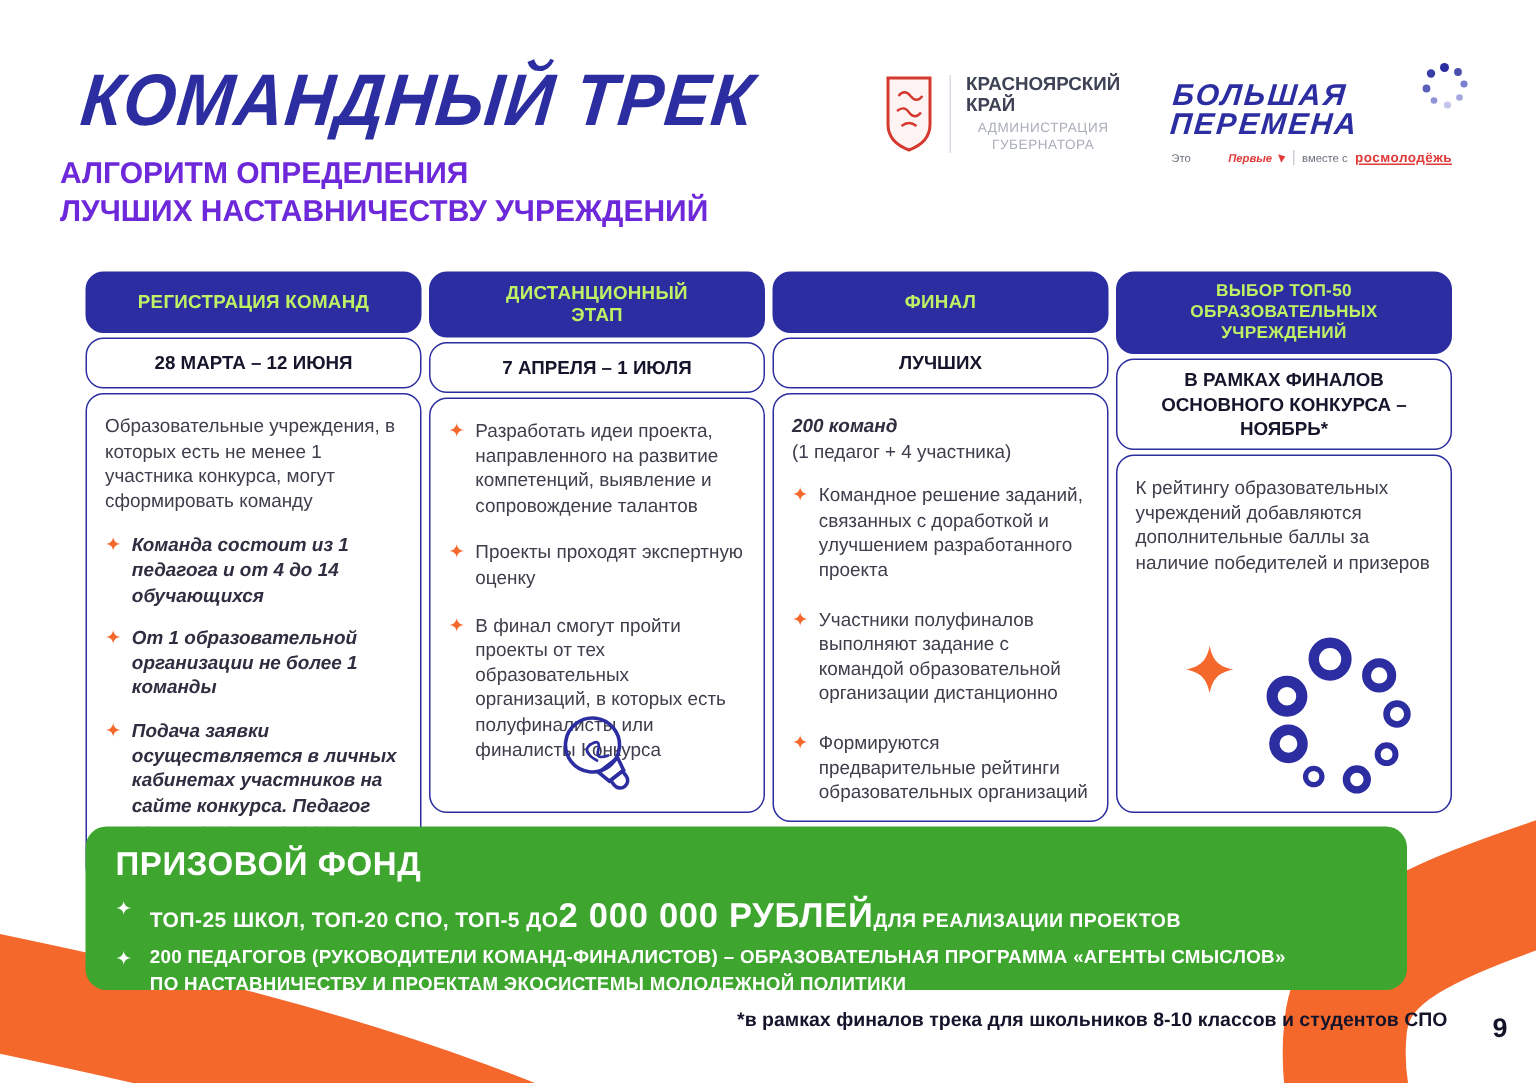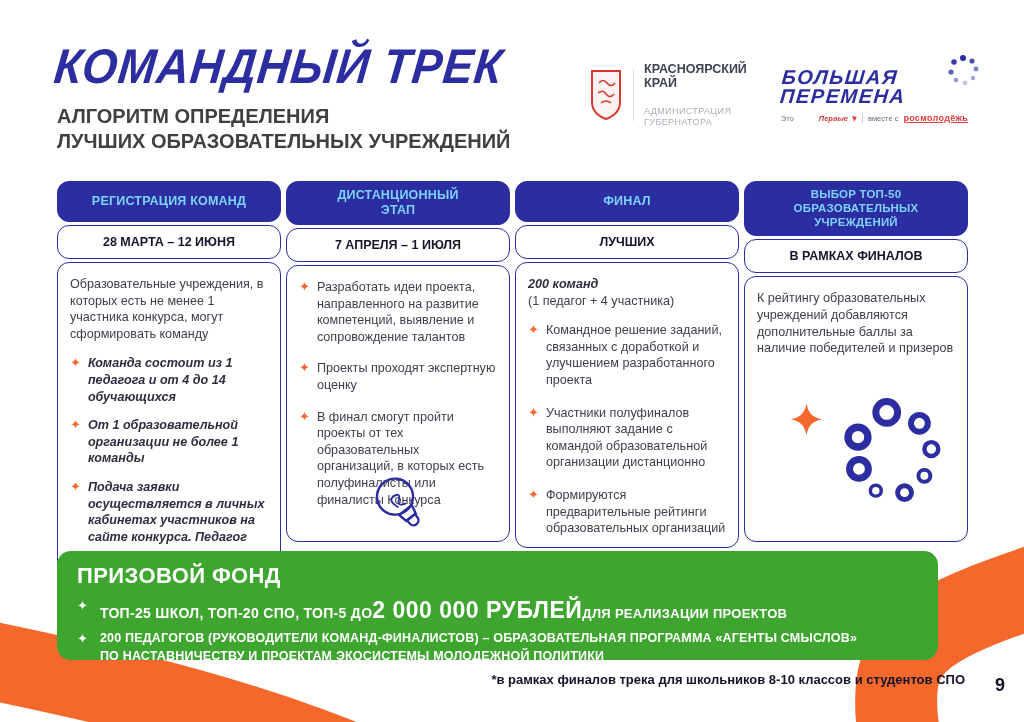--- a/index.html
+++ b/index.html
@@ -11,48 +11,48 @@
   
   .deco { position:absolute; inset:0; z-index:0; pointer-events:none; }
   
   .page-title {
     position:absolute; left:57px; top:42px; color:#2b2da0;
     font-size:45px; font-weight:bold; font-style:italic; line-height:1;
     letter-spacing:1px; transform:skewX(-6deg) scaleY(1.08); transform-origin:left top;
     white-space:nowrap; z-index:2;
   }
   .page-subtitle {
-    position:absolute; left:57px; top:104px; color:#404040;
+    position:absolute; left:40px; top:104px; color:#6d28d9;
     font-size:20px; font-weight:bold; line-height:1.25; z-index:2;
   }
-  .logos { position:absolute; top:54px; right:56px; display:flex; gap:34px; align-items:flex-start; z-index:2; }
+  .logos { position:absolute; top:41px; right:56px; display:flex; gap:34px; align-items:flex-start; z-index:2; }
   .kk-logo { display:flex; gap:10px; align-items:center; padding-top:8px; }
   .kk-sep { width:1px; height:52px; background:#d8dbe2; }
   .kk-name { font-size:12.5px; font-weight:bold; color:#3d4355; line-height:1.12; }
-  .kk-dept { font-size:9px; color:#a9aeb9; line-height:1.25; margin-top:16px; letter-spacing:.4px; }
+  .kk-dept { font-size:9px; color:#a9aeb9; line-height:1.25; margin-top:3px; letter-spacing:.4px;text-align:center; }
   .bp-logo { position:relative; padding-top:14px; }
   .bp-words {
     color:#2b2da0; font-weight:bold; font-style:italic; font-size:20px;
     line-height:.95; letter-spacing:1.5px; transform:skewX(-5deg); white-space:nowrap;
   }
   .bp-dots { position:absolute; top:0; right:-12px; width:34px; height:34px; }
   .bp-tagline { display:flex; align-items:center; gap:5px; margin-top:7px; font-size:7.5px; color:#6a6f7d; }
   .bp-tag-brand1 { color:#e03a3a; font-weight:bold; font-style:italic;margin-left:20px; }
   .bp-flag { display:inline-block; width:0; height:0; border-left:4px solid #e03a3a; border-top:3px solid transparent; border-bottom:3px solid transparent; transform:rotate(-20deg); }
   .bp-tag-sep { width:1px; height:10px; background:#ccd0d8; }
   .bp-tag-brand2 { color:#e03a3a; font-weight:bold; font-size:9px; letter-spacing:.3px;text-decoration:underline; }
   
   .columns {
     position:absolute; left:57px; top:181px; width:911px; height:361px;
     display:flex; gap:5px; z-index:2;
   }
   .col { flex:1 1 0; display:flex; flex-direction:column; min-width:0; }
   .col-header {
     background:#2b2da0; border:1.6px solid #2b2da0; border-radius:12px;
-    color:#7dd3fc; font-weight:bold; font-size:12.5px; line-height:1.2;
+    color:#bef264; font-weight:bold; font-size:12.5px; line-height:1.2;
     min-height:41px; display:flex; flex-direction:column; align-items:center;
     justify-content:center; text-align:center; padding:6px 8px; letter-spacing:.2px;
   }
   .col-header.small { font-size:11.5px; }
   .col-date {
     background:#fff; border:1.6px solid #2b2da0; border-radius:12px; margin-top:3px;
     color:#15152b; font-weight:bold; font-size:12.5px; line-height:1.3;
     min-height:34px; display:flex; flex-direction:column; align-items:center;
     justify-content:center; text-align:center; padding:5px 6px;
   }
@@ -96,21 +96,21 @@
 <div class="slide">
 
   <svg class="deco" width="1024" height="722" viewBox="0 0 1024 722">
     <path d="M -70 648 C 180 700, 400 740, 700 960" fill="none" stroke="#f4682c" stroke-width="78"></path>
     <path d="M 1048 582 C 950 615, 902 635, 897 685 C 893 725, 902 760, 928 805" fill="none" stroke="#f4682c" stroke-width="82"></path>
   </svg>
 
   <div class="page-title">КОМАНДНЫЙ ТРЕК</div>
   <div class="page-subtitle">
     <div>АЛГОРИТМ ОПРЕДЕЛЕНИЯ</div>
-    <div>ЛУЧШИХ ОБРАЗОВАТЕЛЬНЫХ УЧРЕЖДЕНИЙ</div>
+    <div>ЛУЧШИХ НАСТАВНИЧЕСТВУ УЧРЕЖДЕНИЙ</div>
   </div>
 
   <div class="logos">
     <div class="kk-logo">
       <svg width="34" height="52" viewBox="0 0 34 52">
         <path d="M3 2 H31 V33 C31 42 25 47 17 50 C9 47 3 42 3 33 Z" fill="#fdf3f2" stroke="#d5382e" stroke-width="2"></path>
         <path d="M10 14 q4 -5 8 0 q4 5 8 0 M9 24 q5 -4 8 1 q4 5 8 0 M12 34 q5 -4 10 0" fill="none" stroke="#d5382e" stroke-width="1.6"></path>
       </svg>
       <div class="kk-sep"></div>
       <div>
@@ -235,20 +235,21 @@
     </div>
 
     <div class="col">
       <div class="col-header small">
         <span>ВЫБОР ТОП-50</span>
         <span>ОБРАЗОВАТЕЛЬНЫХ</span>
         <span>УЧРЕЖДЕНИЙ</span>
       </div>
       <div class="col-date">
         <span>В РАМКАХ ФИНАЛОВ</span>
+        <span>ОСНОВНОГО КОНКУРСА – НОЯБРЬ*</span>
       </div>
       <div class="col-body">
         <div>К рейтингу образовательных учреждений добавляются дополнительные баллы за наличие победителей и призеров</div>
         <svg class="col4-art" viewBox="0 0 224 140">
           <path d="M62 18 C 64 28, 68 32, 78 34 C 68 36, 64 40, 62 50 C 60 40, 56 36, 46 34 C 56 32, 60 28, 62 18 Z" fill="#f4682c"></path>
           <g fill="none" stroke="#2b2da0">
             <circle cx="143" cy="27" r="11" stroke-width="7"></circle>
             <circle cx="176" cy="38" r="8.5" stroke-width="6"></circle>
             <circle cx="188" cy="64" r="7" stroke-width="4.5"></circle>
             <circle cx="181" cy="91" r="6" stroke-width="4"></circle>

